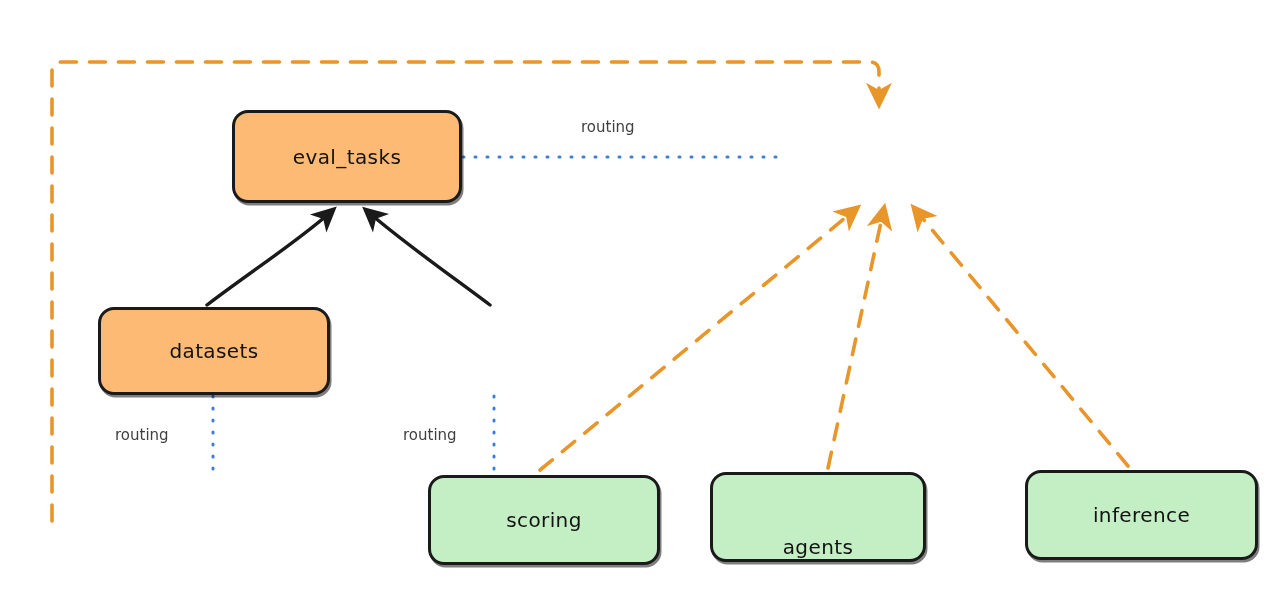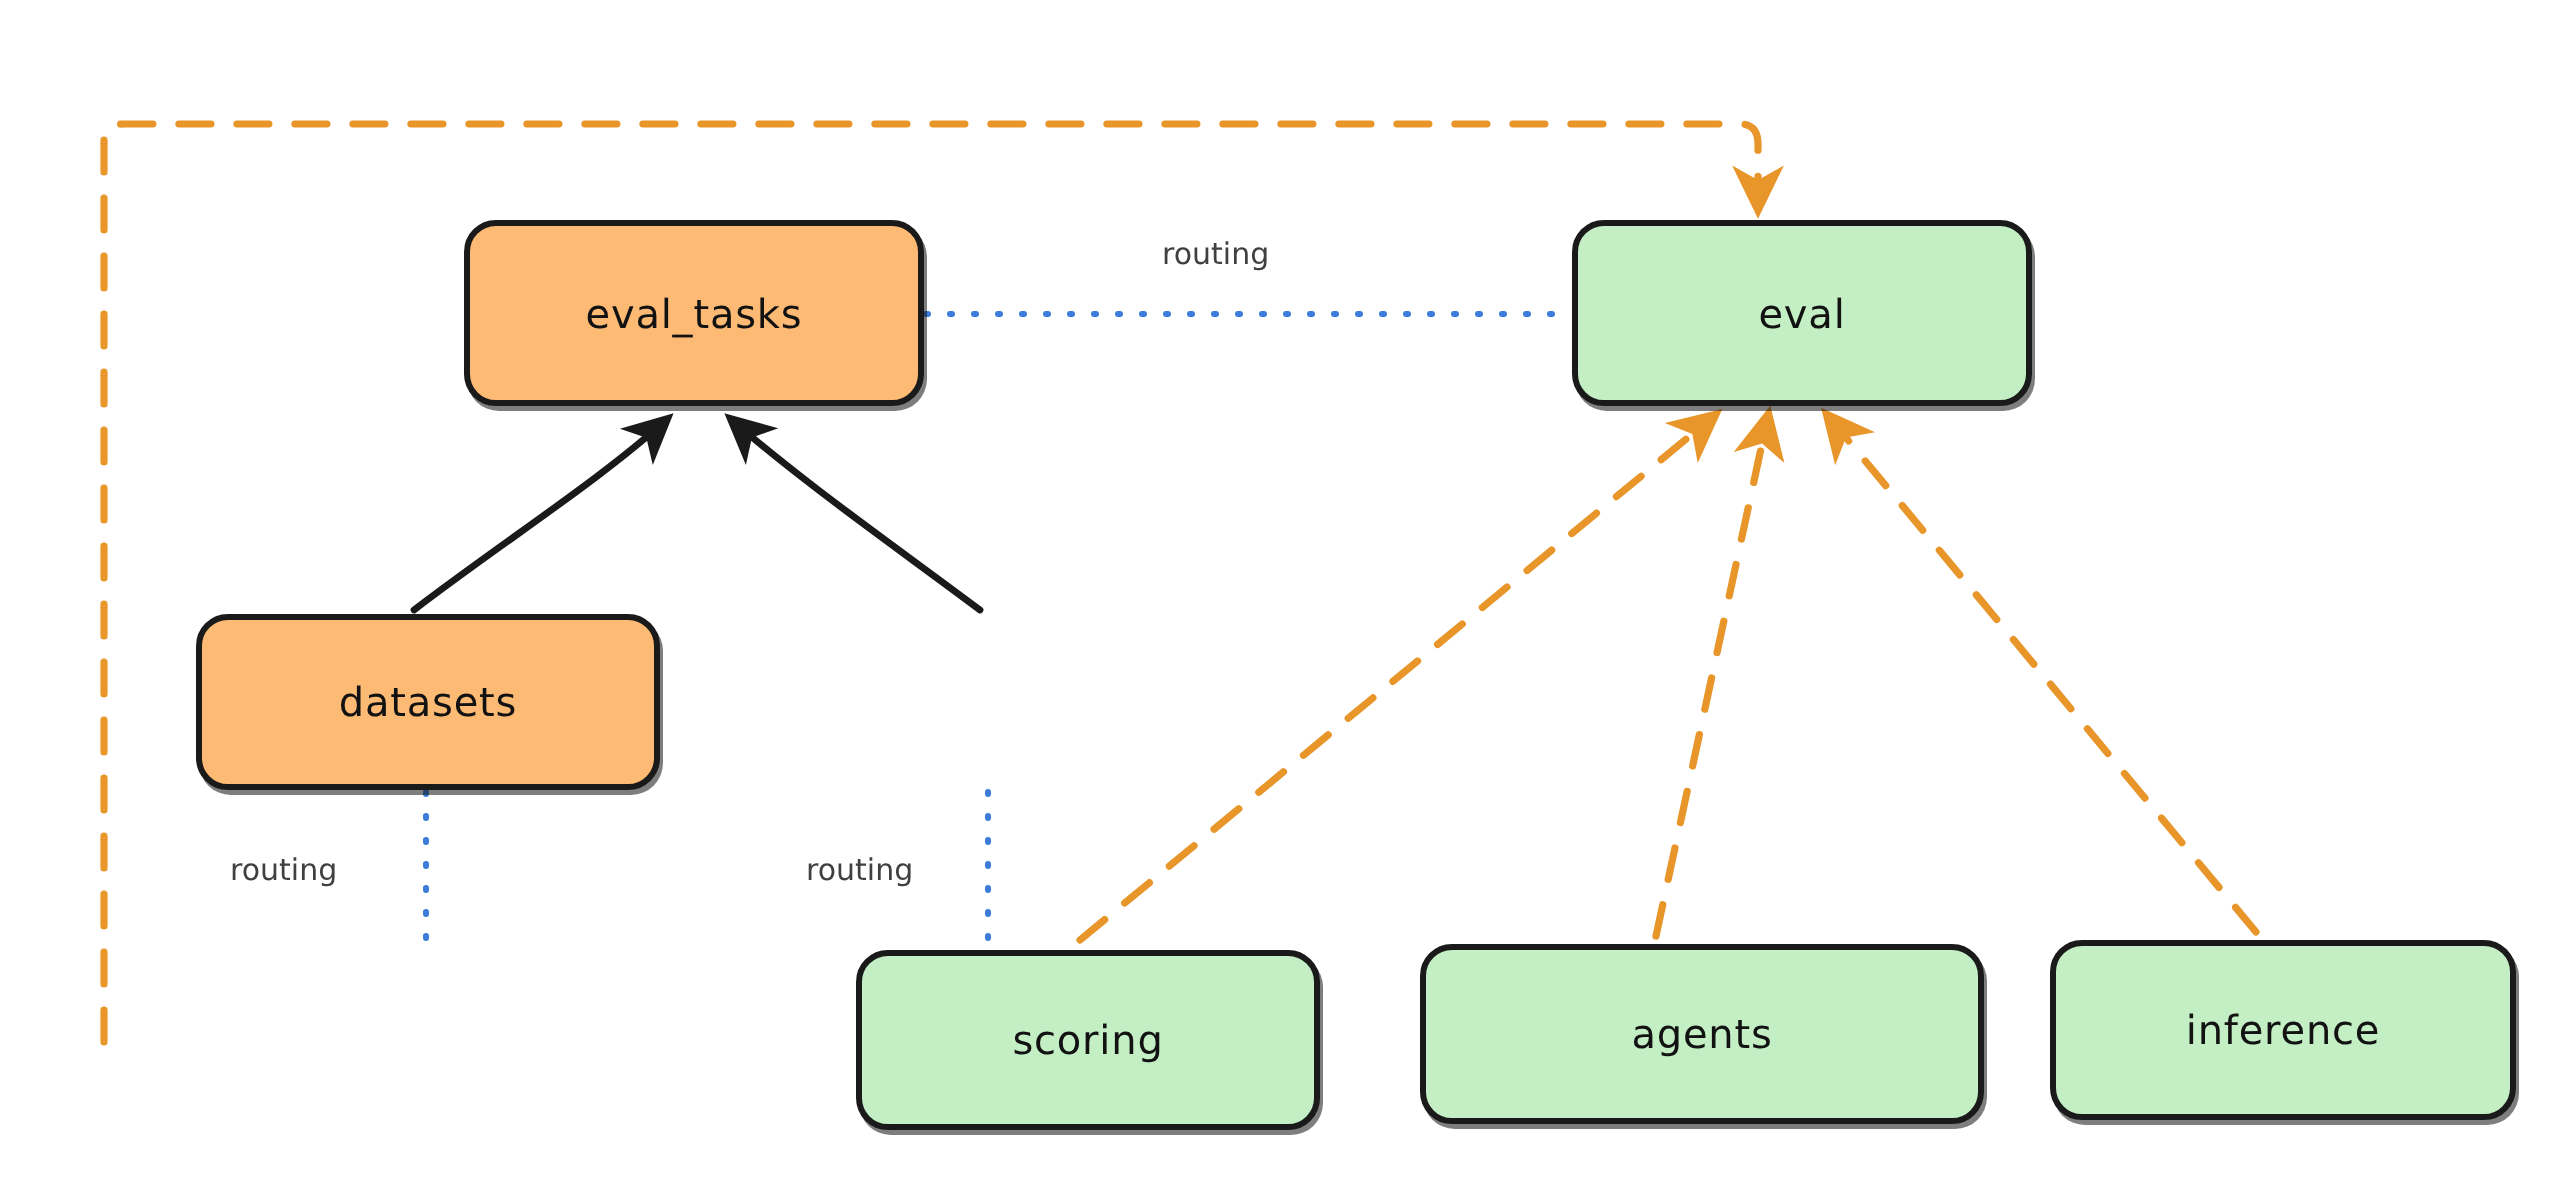--- a/index.html
+++ b/index.html
@@ -104,35 +104,32 @@
     </g>
     <g>
       <path d="M1128,466 L914,208" fill="none" stroke="#e8952a" stroke-width="3.6" stroke-linecap="round" stroke-dasharray="16 13" marker-end="url(#arrow-orange)"></path>
     </g>
   </svg>
 
   <div class="node api" style="left:232px; top:110px; width:230px; height:93px;">
     <span class="node-label">eval_tasks</span>
   </div>
 
-  <div class="node provider" style="left:786px; top:110px; width:230px; height:93px;">
-    <span class="node-label">eval</span>
-  </div>
 
   <div class="node api" style="left:98px; top:307px; width:232px; height:88px;">
     <span class="node-label">datasets</span>
   </div>
 
 
 
   <div class="node provider" style="left:386px; top:475px; width:232px; height:90px;margin-left:42px;">
     <span class="node-label">scoring</span>
   </div>
 
-  <div class="node provider" style="left:710px; top:472px; width:282px; height:90px;">
+  <div class="node provider" style="left:710px; top:472px; width:216px; height:90px;align-items:flex-end;">
     <span class="node-label">agents</span>
   </div>
 
   <div class="node provider" style="left:1025px; top:470px; width:233px; height:90px;">
     <span class="node-label">inference</span>
   </div>
 
   <div class="edge-label" style="left:578px; top:118px;">routing</div>
   <div class="edge-label" style="left:112px; top:426px;">routing</div>
   <div class="edge-label" style="left:400px; top:426px;">routing</div>

